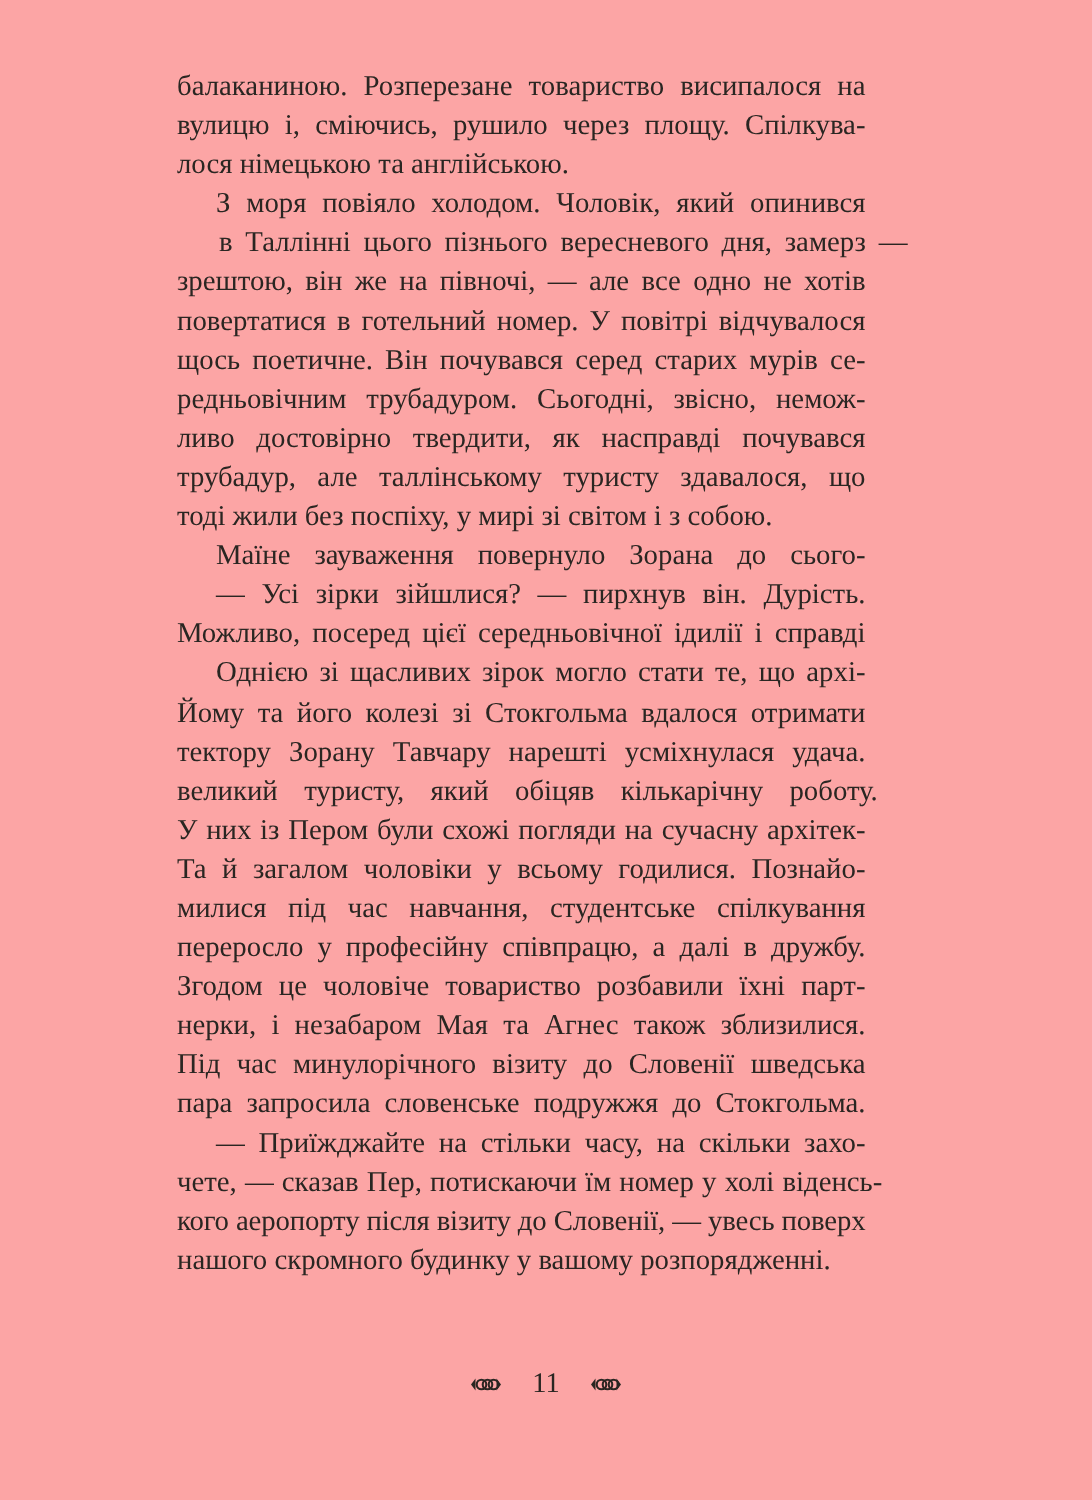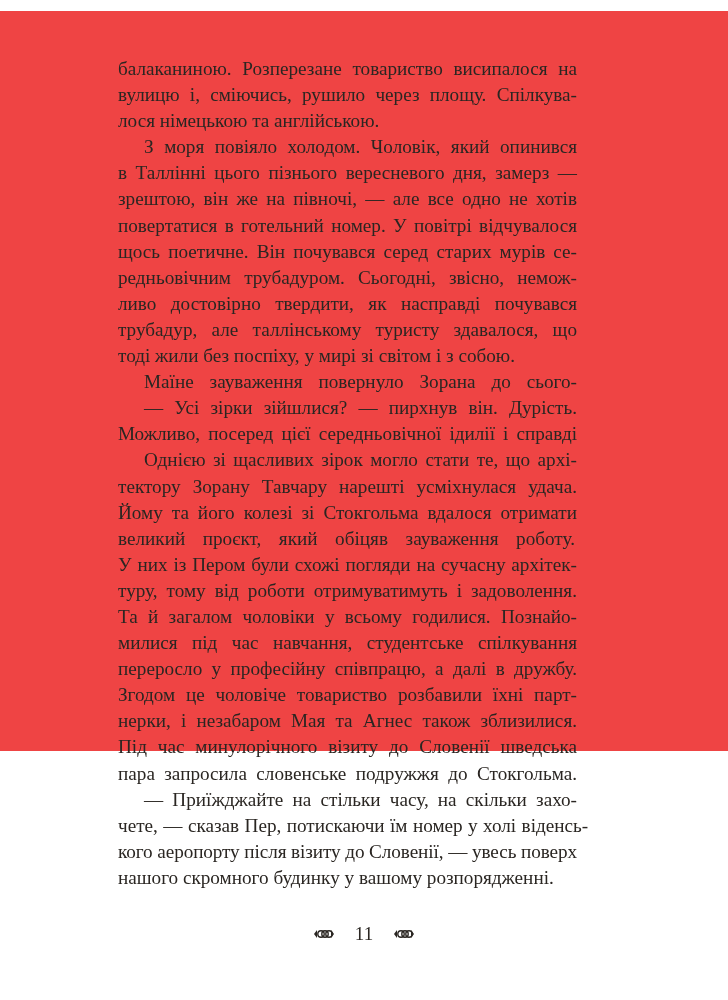--- a/index.html
+++ b/index.html
@@ -1,19 +1,19 @@
 <!DOCTYPE html>
 <html><head>
   <meta charset="utf-8">
   <style>
     html, body { margin: 0; padding: 0; background: #ffffff; }
     body { width: 728px; height: 1000px; position: relative; overflow: hidden; }
     .page {
-      position: absolute; left: 0; top: 11px; width: 728px; height: 740px;
-      background: #ef4444;
+      position: absolute; left: 0; top: 0; width: 728px; height: 1000px;
+      background: #fca5a5;
     }
     .text-block {
       position: absolute; left: 118px; top: 45px; width: 459px;
       font-family: "Liberation Serif", "DejaVu Serif", serif;
       font-size: 19.2px;
       line-height: 26.1px;
       color: #2a2622;
     }
     .line {
       display: block; white-space: nowrap; height: 26.1px;
@@ -33,37 +33,36 @@
   </style>
 </head>
 <body>
 
 <div class="page">
   <div class="text-block" id="text-block">
       <span class="line" style="white-space: nowrap; word-spacing: 5.91016px; text-align-last: left;">балаканиною. Розперезане товариство висипалося на</span>
       <span class="line" style="white-space: nowrap; word-spacing: 5.44271px; text-align-last: left;">вулицю і, сміючись, рушило через площу. Спілкува-</span>
       <span class="line last" style="white-space: nowrap;">лося німецькою та англійською.</span>
       <span class="line indent" style="white-space: nowrap; word-spacing: 5.71875px; text-align-last: left;">З моря повіяло холодом. Чоловік, який опинився</span>
-      <span class="line" style="white-space: nowrap; word-spacing: 3.69196px; text-align-last: left;">в Таллінні цього пізнього вересневого дня, замерз —</span>
+      <span class="line" style="white-space: nowrap; word-spacing: 3.69196px; text-align-last: left; margin-left: 28px;">в Таллінні цього пізнього вересневого дня, замерз —</span>
       <span class="line" style="white-space: nowrap; word-spacing: 3.43281px; text-align-last: left;">зрештою, він же на півночі, — але все одно не хотів</span>
       <span class="line" style="white-space: nowrap; word-spacing: 2.54688px; text-align-last: left;">повертатися в готельний номер. У повітрі відчувалося</span>
       <span class="line" style="white-space: nowrap; word-spacing: 3.25893px; text-align-last: left;">щось поетичне. Він почувався серед старих мурів се-</span>
       <span class="line" style="white-space: nowrap; word-spacing: 8.39844px; text-align-last: left;">редньовічним трубадуром. Сьогодні, звісно, немож-</span>
       <span class="line" style="white-space: nowrap; word-spacing: 9.66563px; text-align-last: left;">ливо достовірно твердити, як насправді почувався</span>
       <span class="line" style="white-space: nowrap; word-spacing: 9.45625px; text-align-last: left;">трубадур, але таллінському туристу здавалося, що</span>
       <span class="line last" style="white-space: nowrap; font-family: Liberation Serif, serif;">тоді жили без поспіху, у мирі зі світом і з собою.</span>
       <span class="line indent" style="white-space: nowrap; word-spacing: 11.1188px; text-align-last: left;">Маїне зауваження повернуло Зорана до сього-</span>
       <span class="line indent" style="white-space: nowrap; word-spacing: 6.28571px; text-align-last: left;">— Усі зірки зійшлися? — пирхнув він. Дурість.</span>
       <span class="line" style="white-space: nowrap; word-spacing: 3.24479px; text-align-last: left;">Можливо, посеред цієї середньовічної ідилії і справді</span>
       <span class="line indent" style="white-space: nowrap; word-spacing: 2.63477px; text-align-last: left;">Однією зі щасливих зірок могло стати те, що архі-</span>
+      <span class="line" style="white-space: nowrap; word-spacing: 4.15402px; text-align-last: left;">Йому та його колезі зі Стокгольма вдалося отримати</span>
       <span class="line" style="white-space: nowrap; word-spacing: 7.22813px; text-align-last: left;">тектору Зорану Тавчару нарешті усміхнулася удача.</span>
-      <span class="line" style="white-space: nowrap; word-spacing: 4.15402px; text-align-last: left;">Йому та його колезі зі Стокгольма вдалося отримати</span>
-      <span class="line" style="white-space: nowrap; word-spacing: 12.7937px; text-align-last: left;">великий проєкт, який обіцяв зауваження роботу.</span>
+      <span class="line" style="white-space: nowrap; word-spacing: 12.7937px; text-align-last: left;">великий туристу, який обіцяв кількарічну роботу.</span>
       <span class="line" style="white-space: nowrap; word-spacing: 1.04167px; text-align-last: left;">У них із Пером були схожі погляди на сучасну архітек-</span>
-      <span class="line" style="white-space: nowrap; word-spacing: 4.21094px; text-align-last: left;">туру, тому від роботи отримуватимуть і задоволення.</span>
       <span class="line" style="white-space: nowrap; word-spacing: 5.48214px; text-align-last: left;">Та й загалом чоловіки у всьому годилися. Познайо-</span>
       <span class="line" style="white-space: nowrap; word-spacing: 9.61562px; text-align-last: left;">милися під час навчання, студентське спілкування</span>
       <span class="line" style="white-space: nowrap; word-spacing: 4.5558px; text-align-last: left;">переросло у професійну співпрацю, а далі в дружбу.</span>
       <span class="line" style="white-space: nowrap; word-spacing: 5.92708px; text-align-last: left;">Згодом це чоловіче товариство розбавили їхні парт-</span>
       <span class="line" style="white-space: nowrap; word-spacing: 5.36161px; text-align-last: left;">нерки, і незабаром Мая та Агнес також зблизилися.</span>
       <span class="line" style="white-space: nowrap; word-spacing: 6.05208px; text-align-last: left;">Під час минулорічного візиту до Словенії шведська</span>
       <span class="line" style="white-space: nowrap; word-spacing: 4.6px; text-align-last: left;">пара запросила словенське подружжя до Стокгольма.</span>
       <span class="line indent" style="white-space: nowrap; word-spacing: 4.3683px; text-align-last: left;">— Приїжджайте на стільки часу, на скільки захо-</span>
       <span class="line" style="white-space: nowrap; word-spacing: 0.626736px; text-align-last: left;">чете, — сказав Пер, потискаючи їм номер у холі віденсь-</span>
       <span class="line" style="white-space: nowrap; letter-spacing: -0.0900568px; text-align-last: left;">кого аеропорту після візиту до Словенії, — увесь поверх</span>

